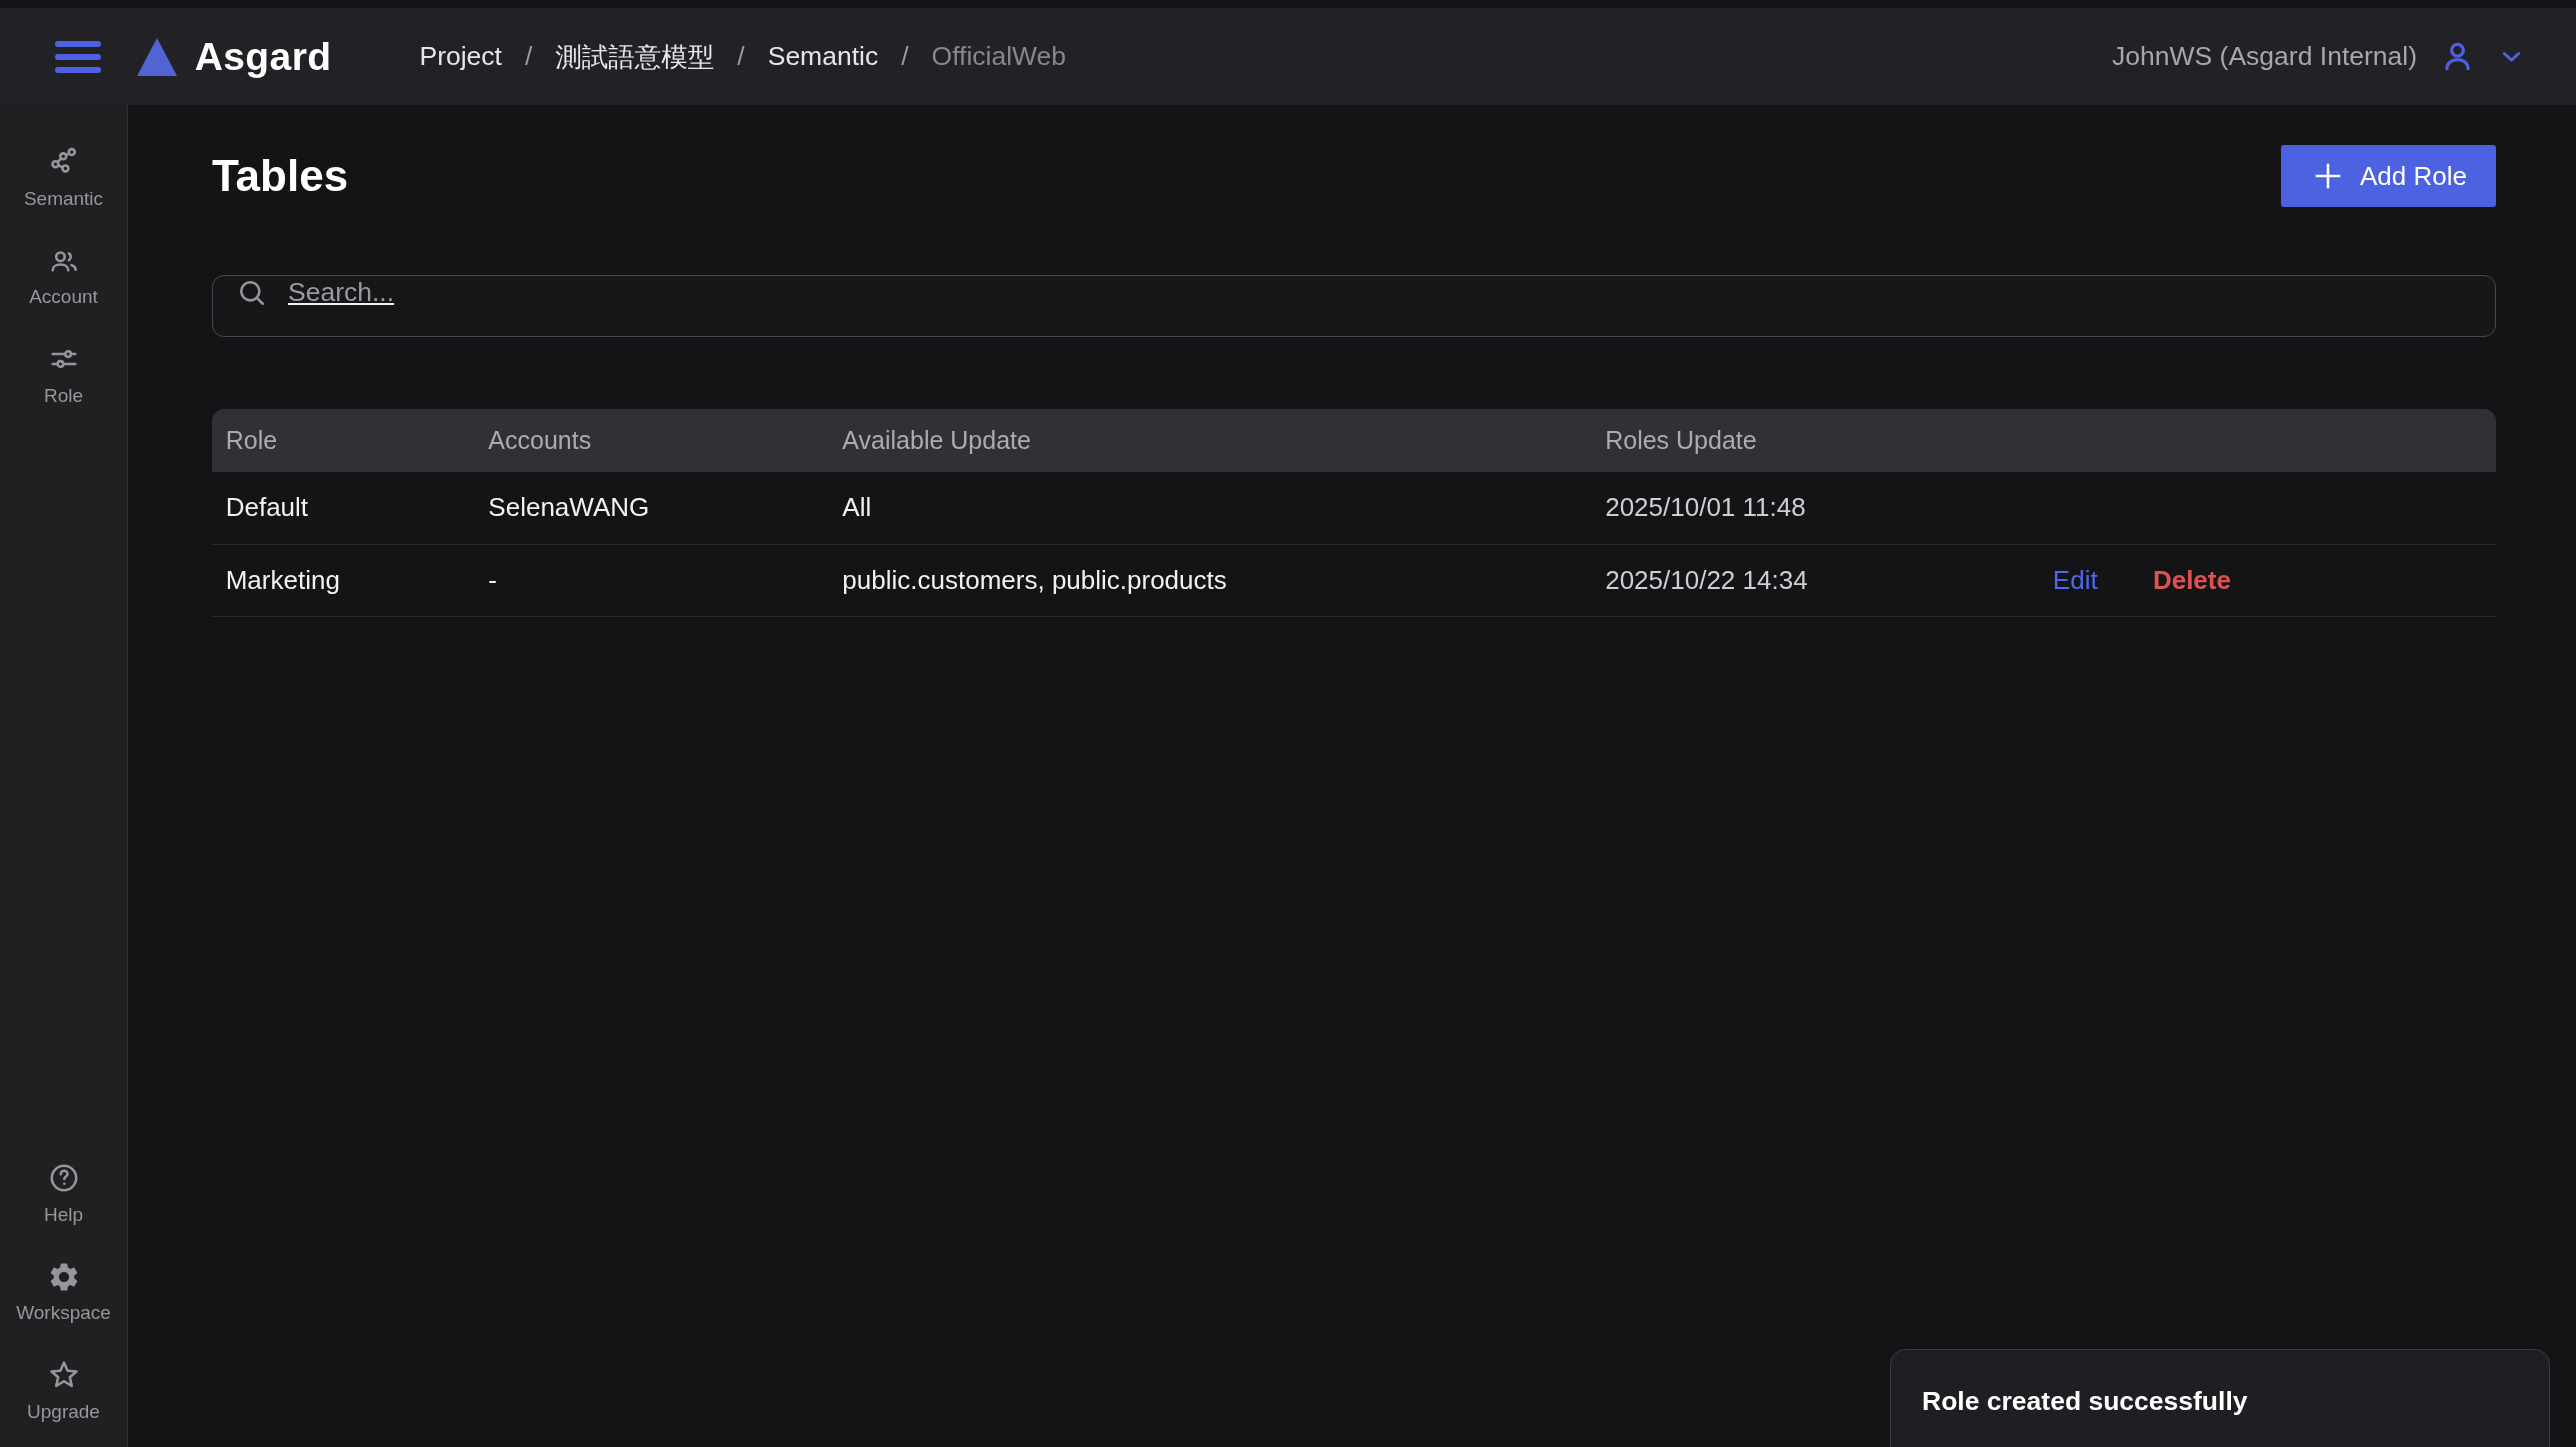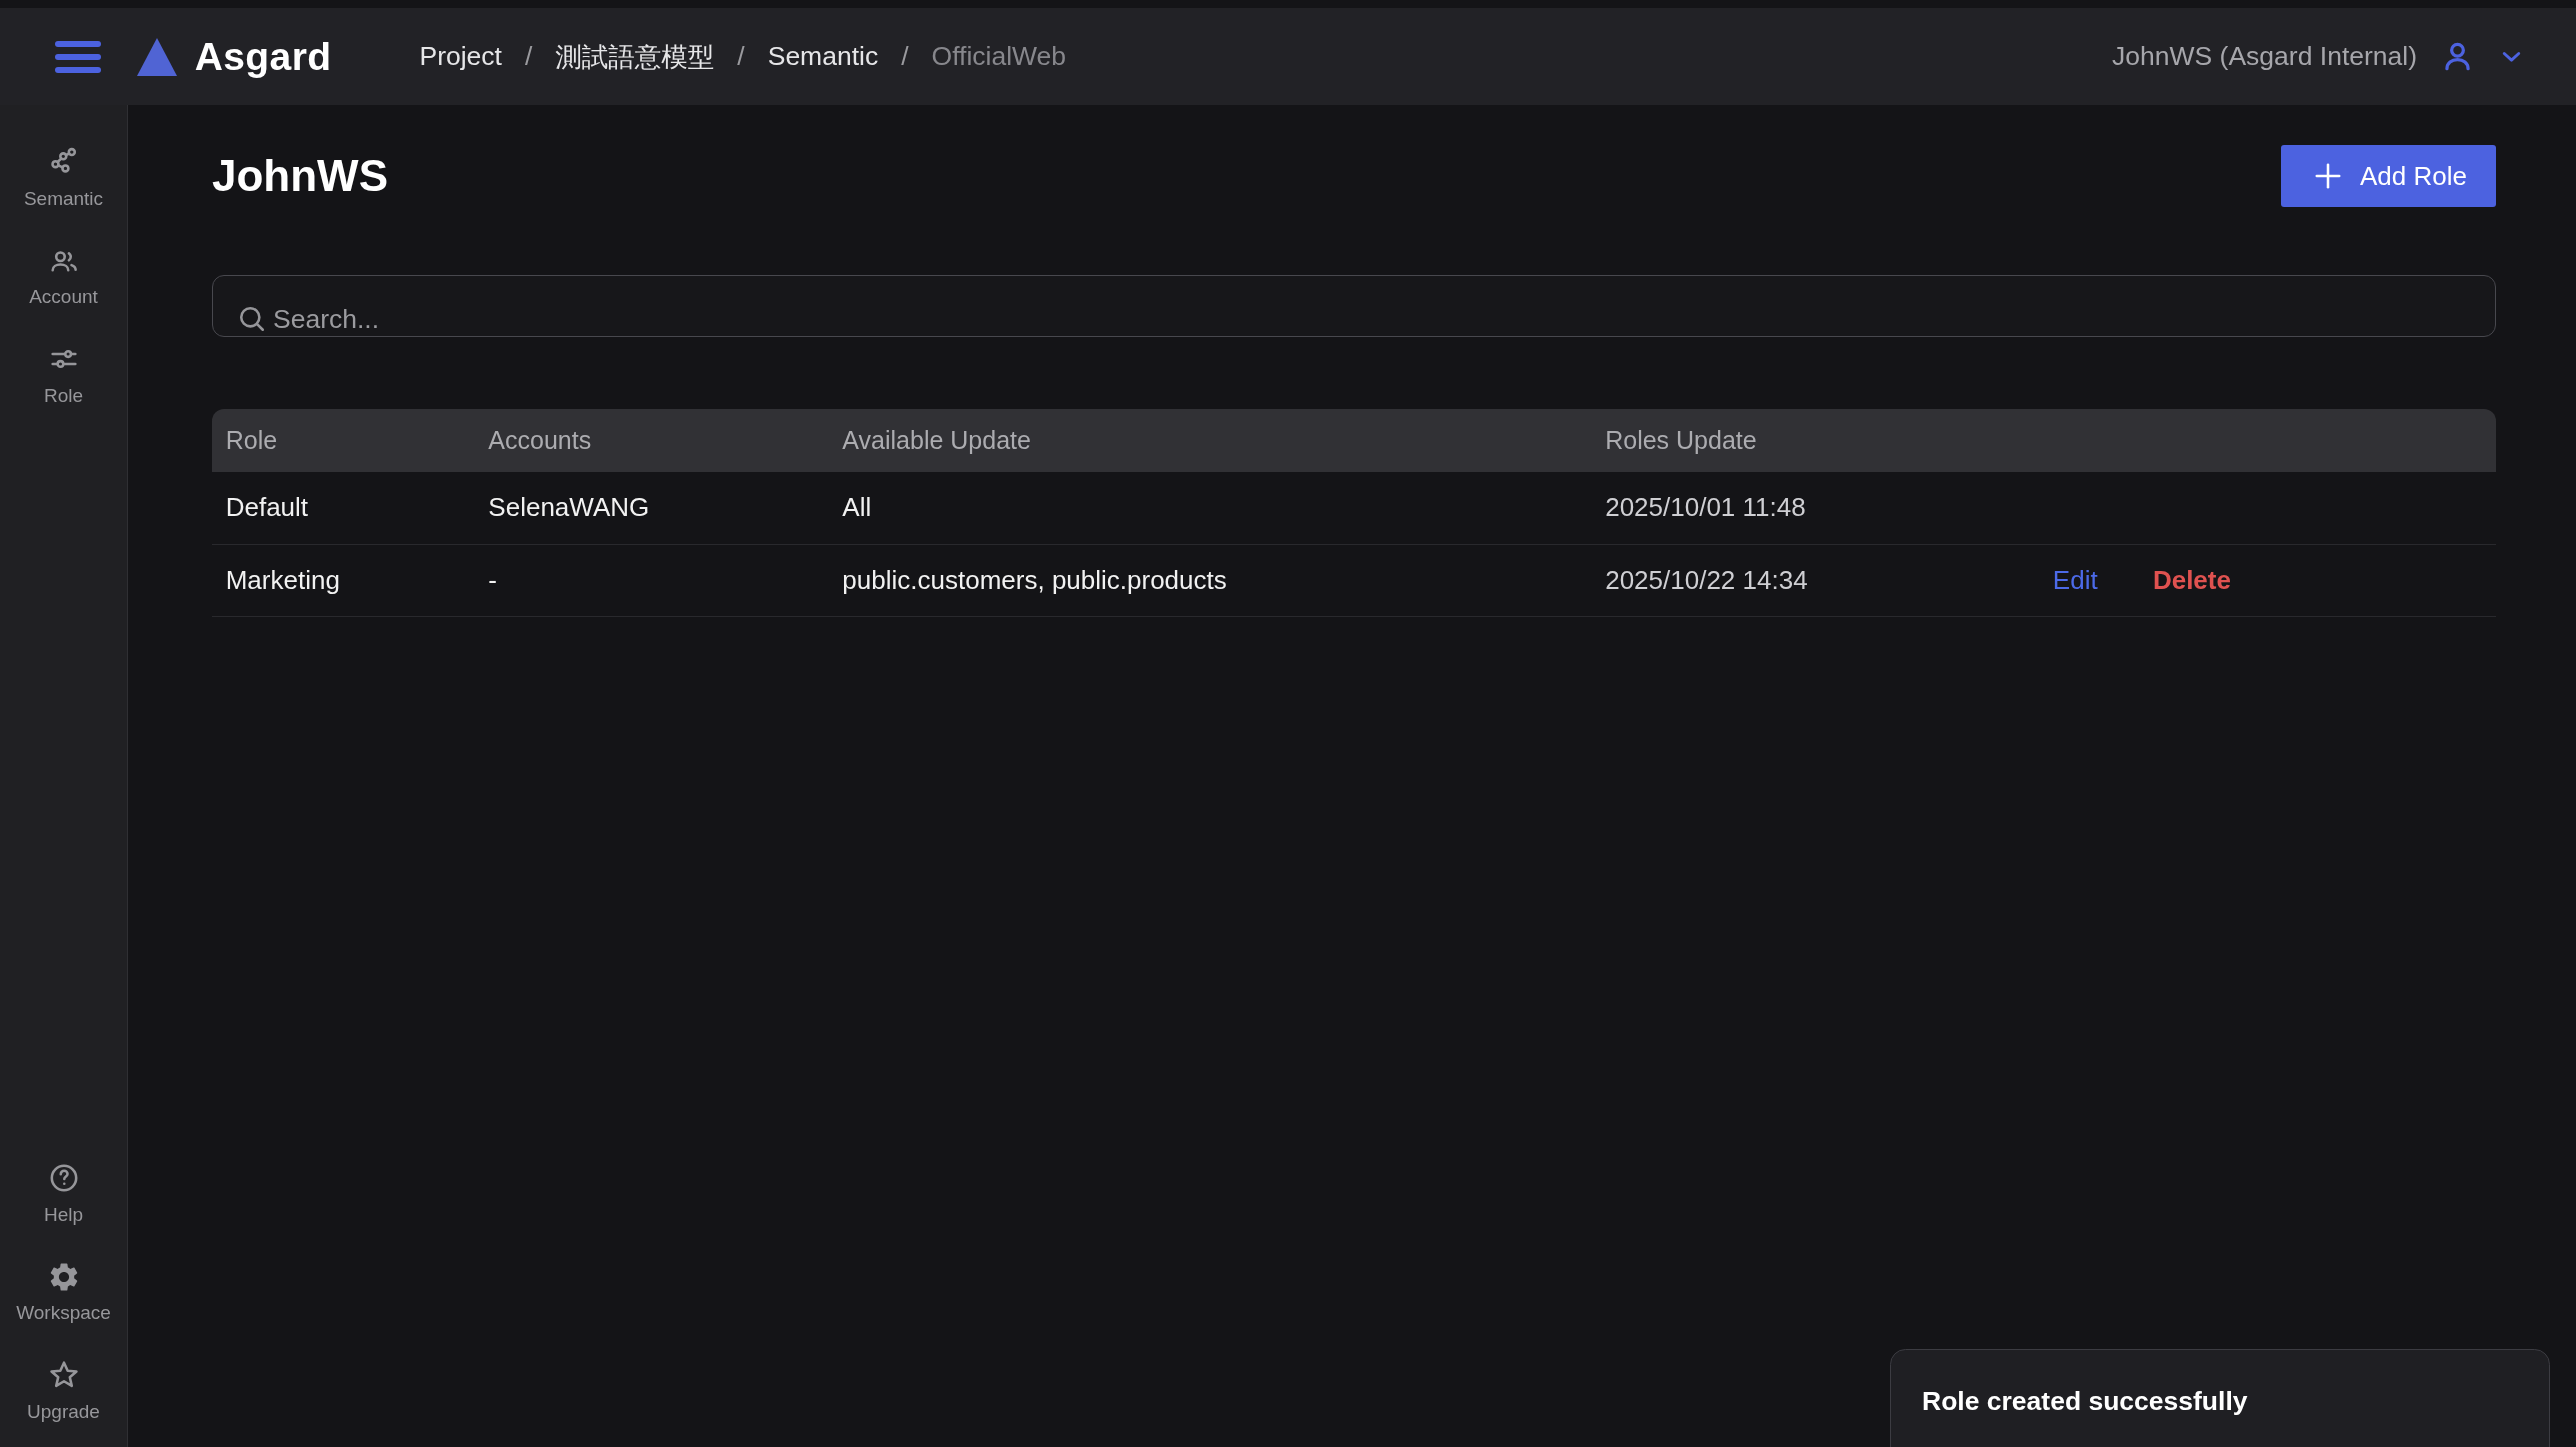--- a/index.html
+++ b/index.html
@@ -62,21 +62,21 @@
     background: #4c62e0; color: #ffffff; border: none; border-radius: 3px;
     height: 62px; padding: 0 29px; font-size: 26px;
     display: flex; align-items: center; gap: 13.7px; cursor: pointer;
     font-family: inherit;
   }
 
   .search-box {
     margin-top: 68px; height: 62px;
     border: 1.7px solid #48484e; border-radius: 12px;
     background: #17171a;
-    display: flex; align-items: flex-end; gap: 2px; padding: 0 22px;
+    display: flex; align-items: flex-start; gap: 17px; padding: 0 22px; text-decoration: underline;
   }
   .search-box input {
     flex: 1; background: transparent; border: none; outline: none;
     color: #dddddd; font-size: 26.5px; font-family: inherit;
   }
   .search-box input::placeholder { color: #9b9b9f; }
 
   .table-wrap { margin-top: 72px; }
   table { width: 100%; border-collapse: collapse; table-layout: fixed; }
   thead th {
@@ -201,21 +201,21 @@
       <svg viewBox="0 0 24 24" class="icon-stroke">
         <polygon points="12 3.3 14.6 9 20.8 9.5 16.1 13.6 17.5 19.7 12 16.4 6.5 19.7 7.9 13.6 3.2 9.5 9.4 9"></polygon>
       </svg>
       <span>Upgrade</span>
     </div>
   </div>
 </aside>
 
 <main class="main">
   <div class="title-row">
-    <h1 class="page-title">JohnWS</h1>
+    <h1 class="page-title">Tables</h1>
     <button class="add-btn">
       <svg viewBox="0 0 24 24" width="36" height="36" style="fill:none;stroke:#ffffff;stroke-width:1.7;stroke-linecap:round;">
         <path d="M12 4.5v15"></path>
           <path d="M4.5 12h15"></path>
       </svg>
       <span>Add Role</span>
     </button>
   </div>
 
   <div class="search-box">

